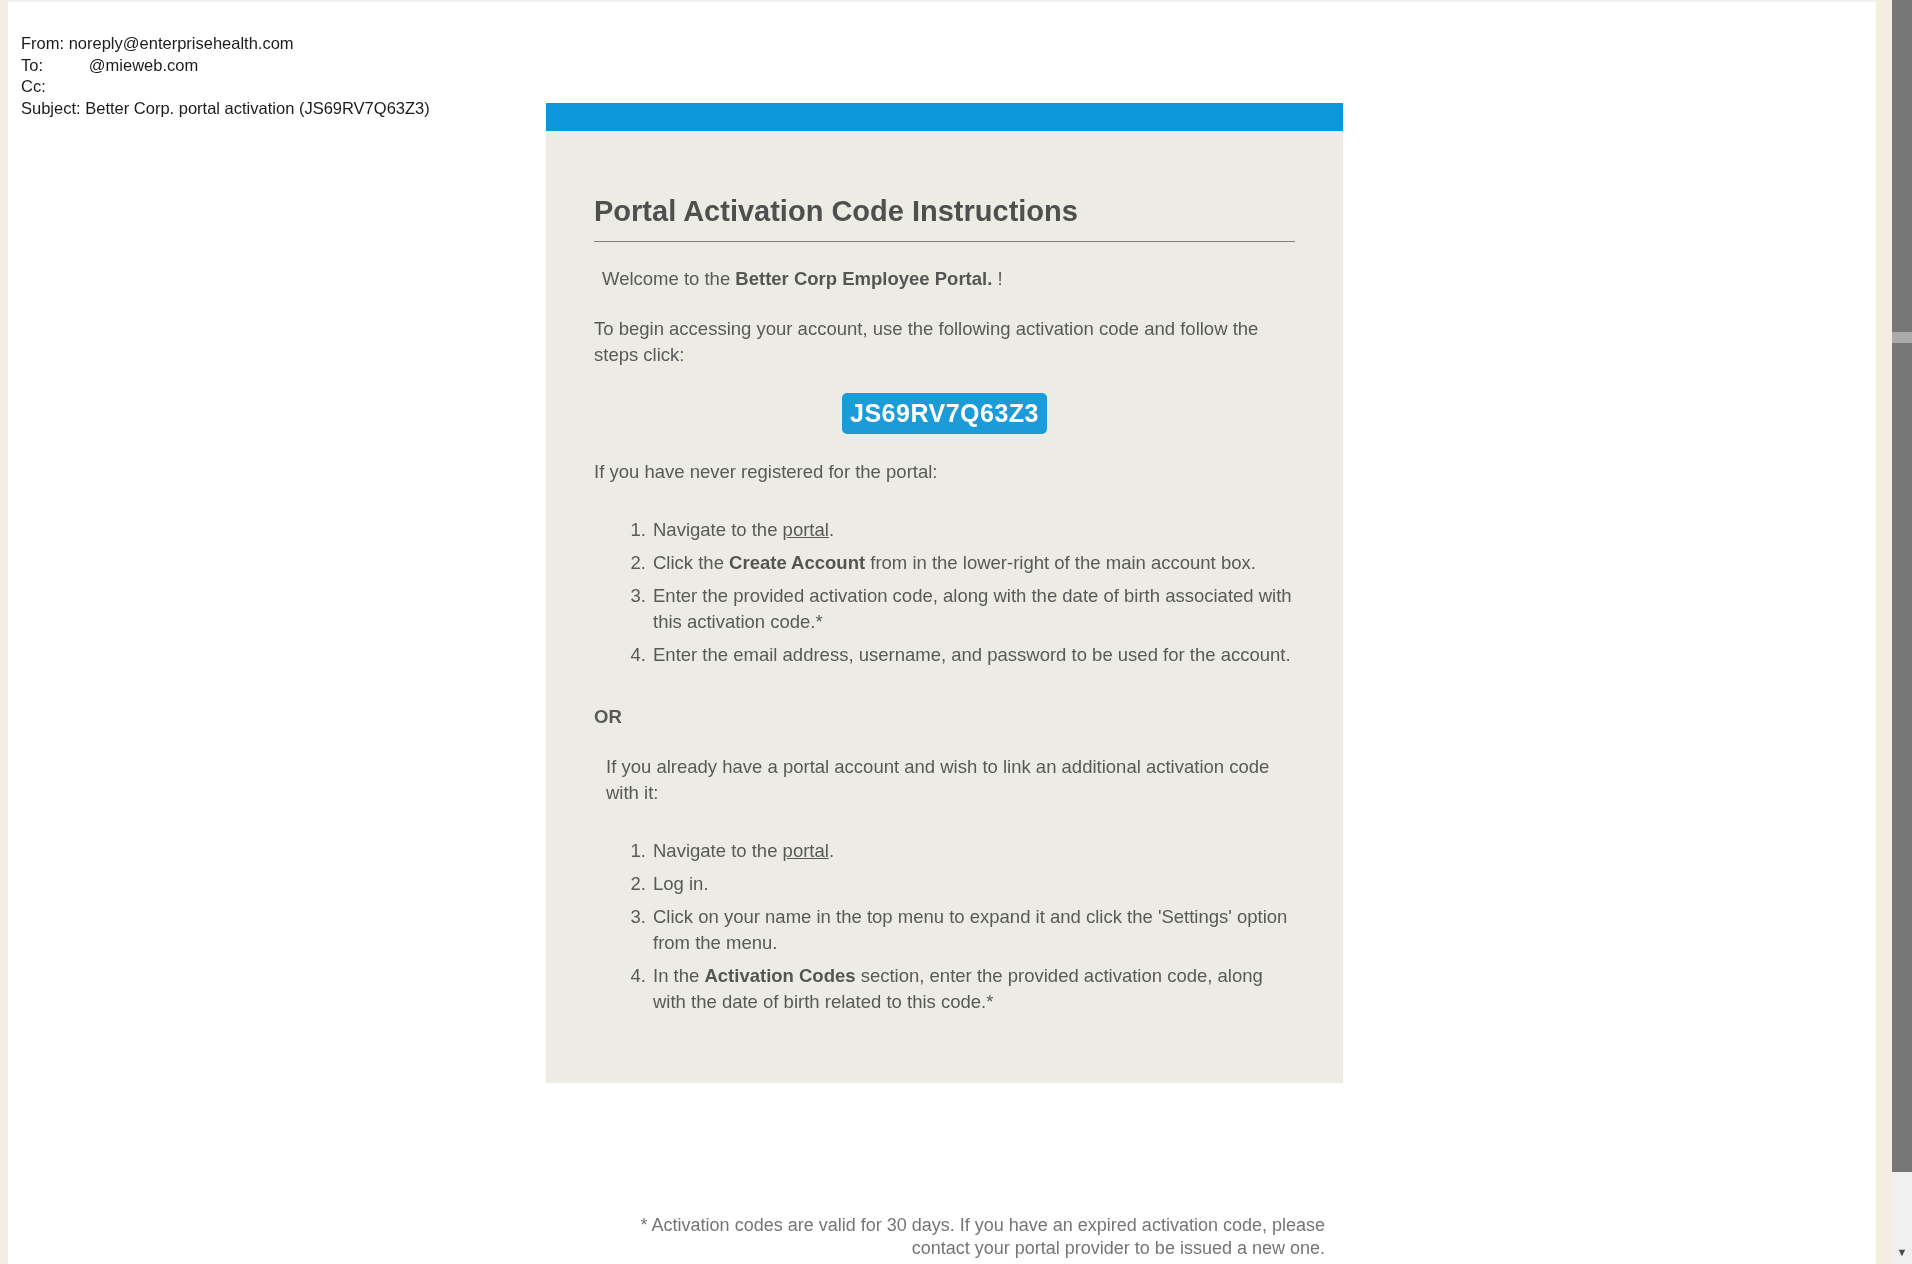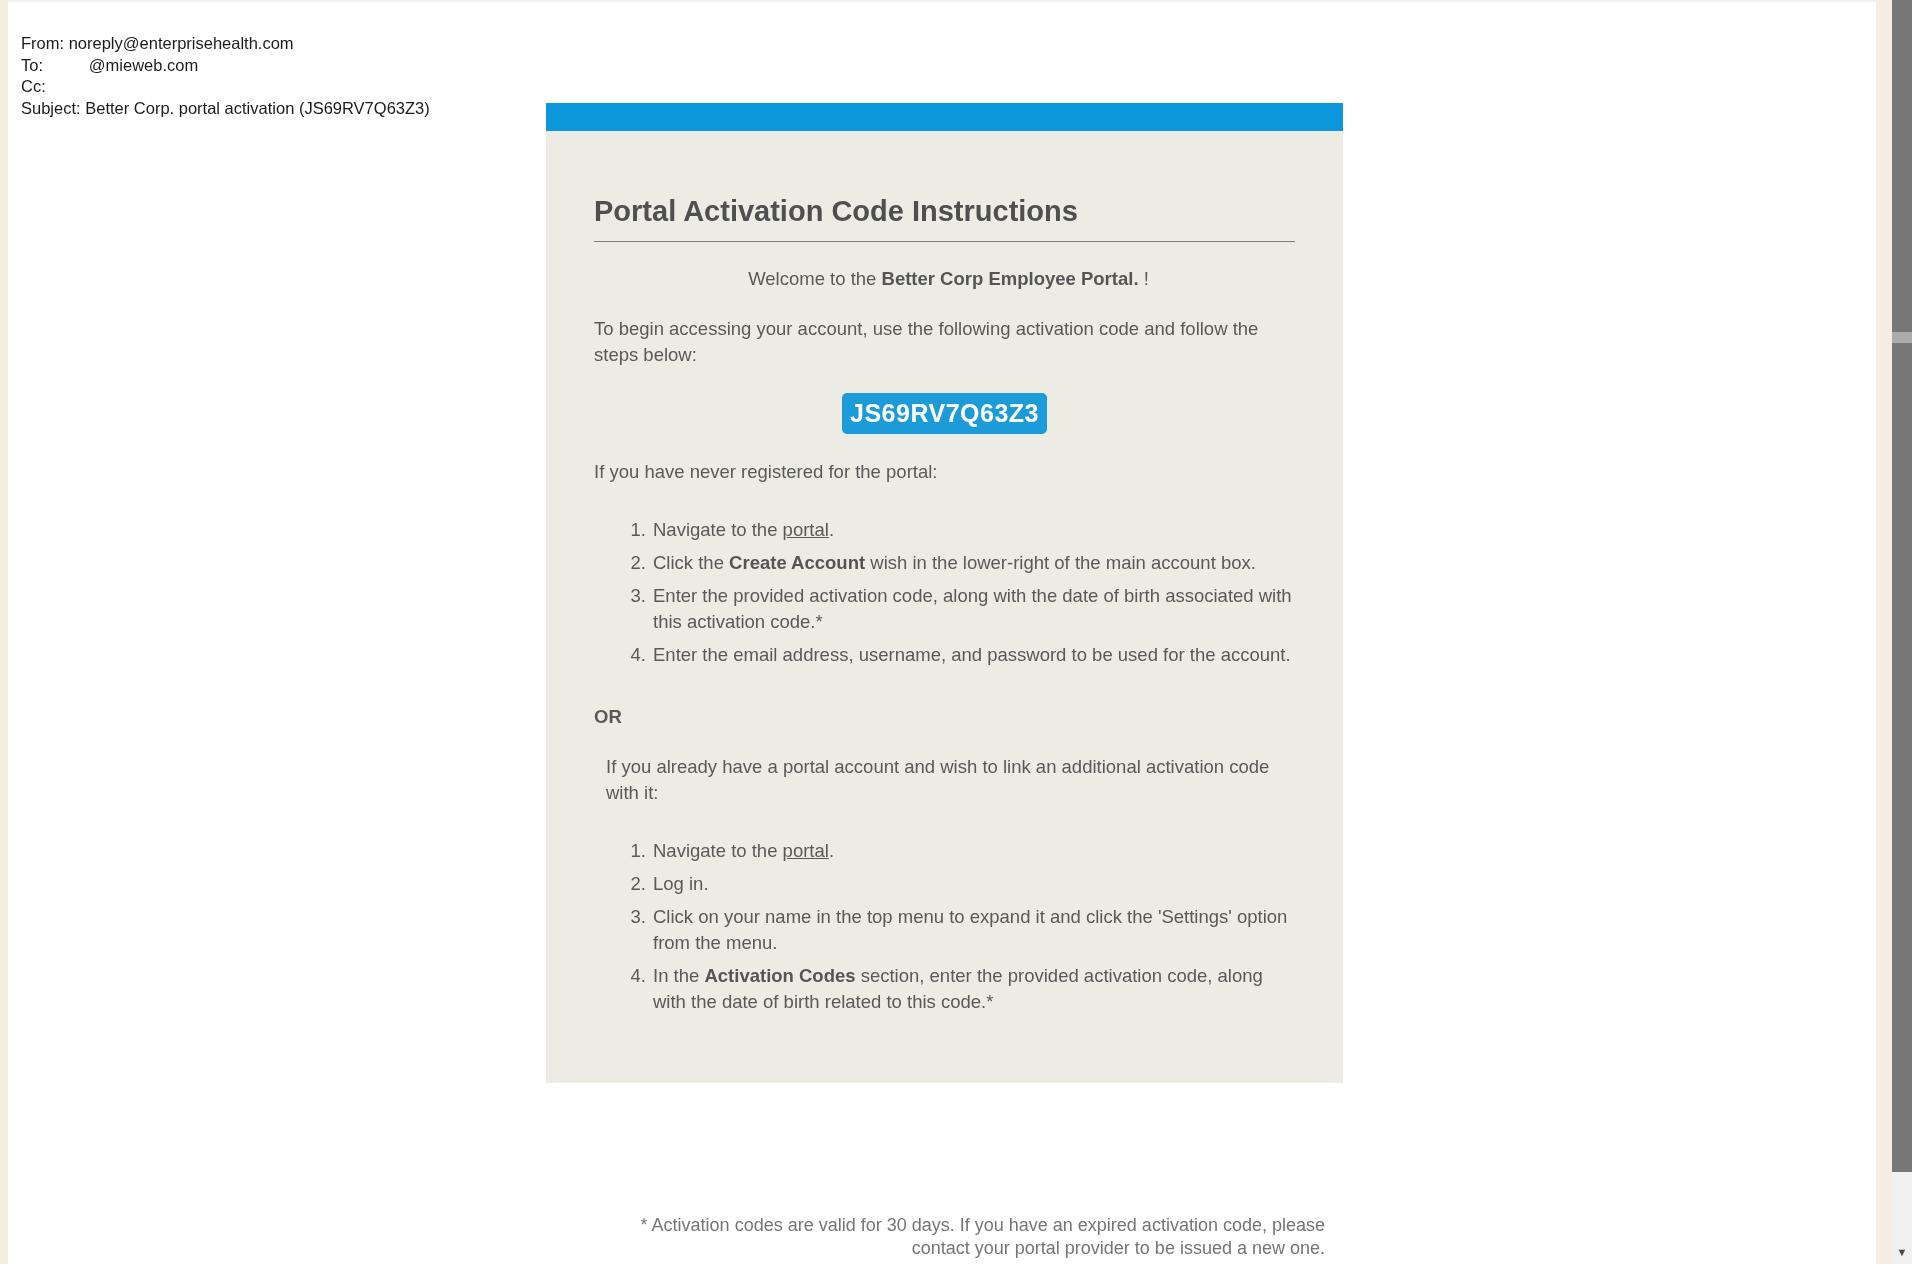--- a/index.html
+++ b/index.html
@@ -64,21 +64,21 @@
   .card-body h1 {
     margin: 0;
     font-size: 29px;
     line-height: 33px;
     font-weight: bold;
     color: #4f4f4f;
     padding-bottom: 13px;
     border-bottom: 1px solid #7e7e7e;
   }
   .p-greeting { margin: 29px 0 0 0; }
-  .p-welcome  { margin: 24px 0 0 8px; text-align: center; }
+  .p-welcome  { margin: 24px 0 0 8px; }
   .p-intro    { margin: 24px 0 0 0; }
   .p-heading  { margin: 25px 0 16px 0; }
   .p-heading2 { margin: 24px 0 0 12px; }
   strong { font-weight: bold; color: #555555; }
 
   .code-wrap { margin: 25px 0 0 0; text-align: center; }
   .code-badge {
     display: inline-block;
     background: #1b9cd9;
     color: #ffffff;
@@ -127,31 +127,31 @@
 </div>
 
 <div class="card">
   <div class="accent-bar"></div>
   <div class="card-body">
     <h1>Portal Activation Code Instructions</h1>
 
 
     <p class="p-welcome"><span>Welcome to the </span><strong>Better Corp Employee Portal.</strong><span> !</span></p>
 
-    <p class="p-intro">To begin accessing your account, use the following activation code and follow the steps below:</p>
+    <p class="p-intro">To begin accessing your account, use the following activation code and follow the steps click:</p>
 
     <div class="code-wrap">
       <span class="code-badge">JS69RV7Q63Z3</span>
     </div>
 
     <p class="p-heading">If you have never registered for the portal:</p>
 
     <ol class="steps">
         <li><span>Navigate to the </span><a class="inline-link">portal</a><span>.</span></li>
-        <li><span>Click the </span><strong>Create Account</strong><span> wish in the lower-right of the main account box.</span></li>
+        <li><span>Click the </span><strong>Create Account</strong><span> from in the lower-right of the main account box.</span></li>
         <li><span>Enter the provided activation code, along with the date of birth associated with this activation code.*</span></li>
         <li><span>Enter the email address, username, and password to be used for the account.</span></li>
       </ol>
 
     <p class="or-sep">OR</p>
 
     <p class="p-heading2">If you already have a portal account and wish to link an additional activation code with it:</p>
 
     <ol class="steps">
         <li><span>Navigate to the </span><a class="inline-link">portal</a><span>.</span></li>

